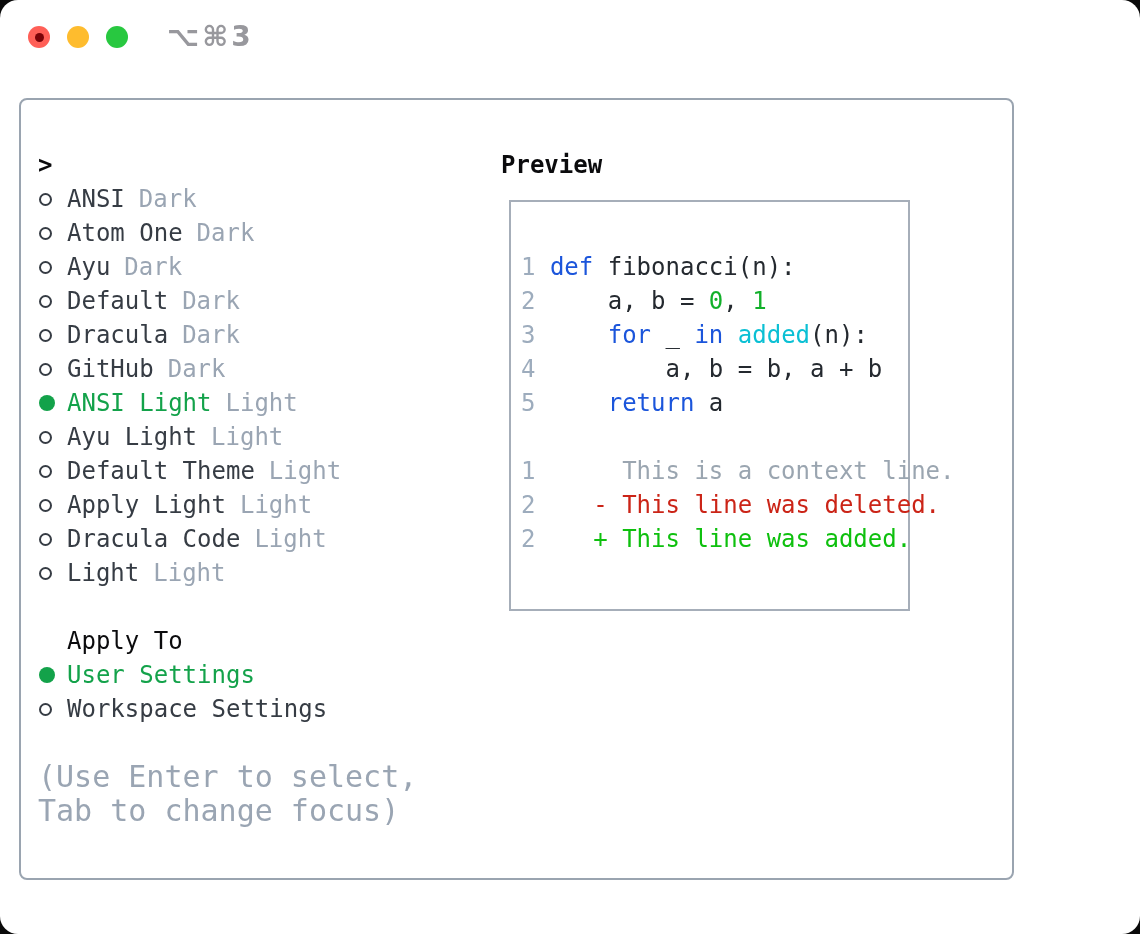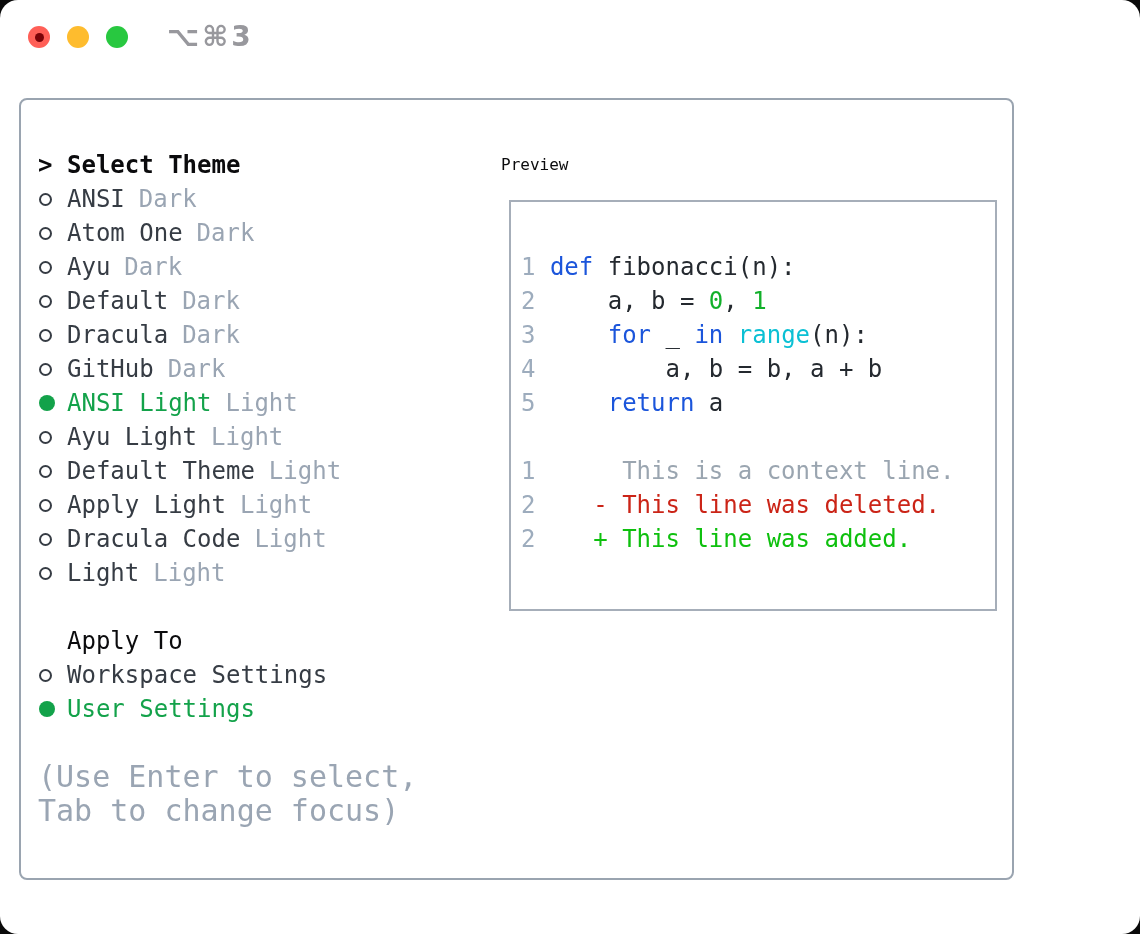--- a/index.html
+++ b/index.html
@@ -55,24 +55,24 @@
   .opt-variant{ color:var(--muted_gray,#9aa5b3); margin-left:14px;text-align:center; }
   .row.selected .opt-name{ color:var(--selection_green,#13a24a); }
   .hint{
     width:430px; font-size:30px; line-height:34px;
     color:var(--hint_gray,#9aa5b3);
   }
 
   
   .preview-title{
     position:absolute; left:480px; top:48px; height:34px; line-height:34px;
-    font-size:16px; font-weight:400; color:var(--text_black,#0b0b0d);
+    font-size:24px; font-weight:700; color:var(--text_black,#0b0b0d);
   }
   .preview-box{
-    position:absolute; left:488px; top:100px; width:488px; height:411px;
+    position:absolute; left:488px; top:100px; width:401px; height:411px;
     border:2px solid var(--preview_border,#a6aeb9); background:#fff;
   }
   .code{ padding:48px 0 0 10px; }
   .code-line{ height:34px; line-height:34px; font-size:24px; white-space:pre; }
   .c-num{ color:var(--line_number,#9dacbd); }
   .c-kw { color:var(--keyword_blue,#1b55db); }
   .c-fn { color:var(--function_cyan,#0bc0d4); }
   .c-lit{ color:var(--literal_green,#12b02a); }
   .c-fg { color:var(--code_fg,#24292f); }
   .c-ctx{ color:var(--context_gray,#9aa5b0); }
@@ -93,21 +93,20 @@
     <div class="shortcut">⌥⌘3</div>
   </div>
 
   <div class="main-box">
 
     <div class="left-col">
       <div class="row">
         <span class="marker">
           <span class="prompt">&gt;</span>
         </span>
-        <span class="list-title">Select Theme</span>
       </div>
 
       <div id="theme-list">
   <div class="row option">
     <span class="marker">
       <span class="radio"></span>
     </span>
     <span class="opt-name">ANSI</span>
     <span class="opt-variant">Dark</span>
   </div>
@@ -202,49 +201,49 @@
 </div>
 
       <div class="row blank"></div>
 
       <div class="row">
         <span class="marker"></span>
         <span class="apply-title">Apply To</span>
       </div>
 
       <div id="apply-list">
+  <div class="row option selected">
+    <span class="marker">
+      <span class="radio selected"></span>
+    </span>
+    <span class="opt-name">User Settings</span>
+
+  </div>
+
   <div class="row option">
     <span class="marker">
       <span class="radio"></span>
     </span>
     <span class="opt-name">Workspace Settings</span>
-
-  </div>
-
-  <div class="row option selected">
-    <span class="marker">
-      <span class="radio selected"></span>
-    </span>
-    <span class="opt-name">User Settings</span>
 
   </div>
 </div>
 
       <div class="row blank"></div>
 
       <p class="hint">(Use Enter to select, Tab to change focus)</p>
     </div>
 
     <div class="preview-title">Preview</div>
 
     <div class="preview-box">
       <div class="code" id="code">
           <div class="code-line"><span class="c-num">1 </span><span class="c-kw">def </span><span class="c-fg">fibonacci(n):</span></div>
           <div class="code-line"><span class="c-num">2 </span><span class="c-fg">    a, b = </span><span class="c-lit">0</span><span class="c-fg">, </span><span class="c-lit">1</span></div>
-          <div class="code-line"><span class="c-num">3 </span><span class="c-fg">    </span><span class="c-kw">for</span><span class="c-fg"> _ </span><span class="c-kw">in</span><span class="c-fg"> </span><span class="c-fn">range</span><span class="c-fg">(n):</span></div>
+          <div class="code-line"><span class="c-num">3 </span><span class="c-fg">    </span><span class="c-kw">for</span><span class="c-fg"> _ </span><span class="c-kw">in</span><span class="c-fg"> </span><span class="c-fn">added</span><span class="c-fg">(n):</span></div>
           <div class="code-line"><span class="c-num">4 </span><span class="c-fg">        a, b = b, a + b</span></div>
           <div class="code-line"><span class="c-num">5 </span><span class="c-fg">    </span><span class="c-kw">return</span><span class="c-fg"> a</span></div>
           <div class="code-line"></div>
           <div class="code-line"><span class="c-num">1</span><span class="c-fg">      </span><span class="c-ctx">This is a context line.</span></div>
           <div class="code-line"><span class="c-num">2</span><span class="c-fg">    </span><span class="c-del">- This line was deleted.</span></div>
           <div class="code-line"><span class="c-num">2</span><span class="c-fg">    </span><span class="c-add">+ This line was added.</span></div>
         </div>
     </div>
 
   </div>

